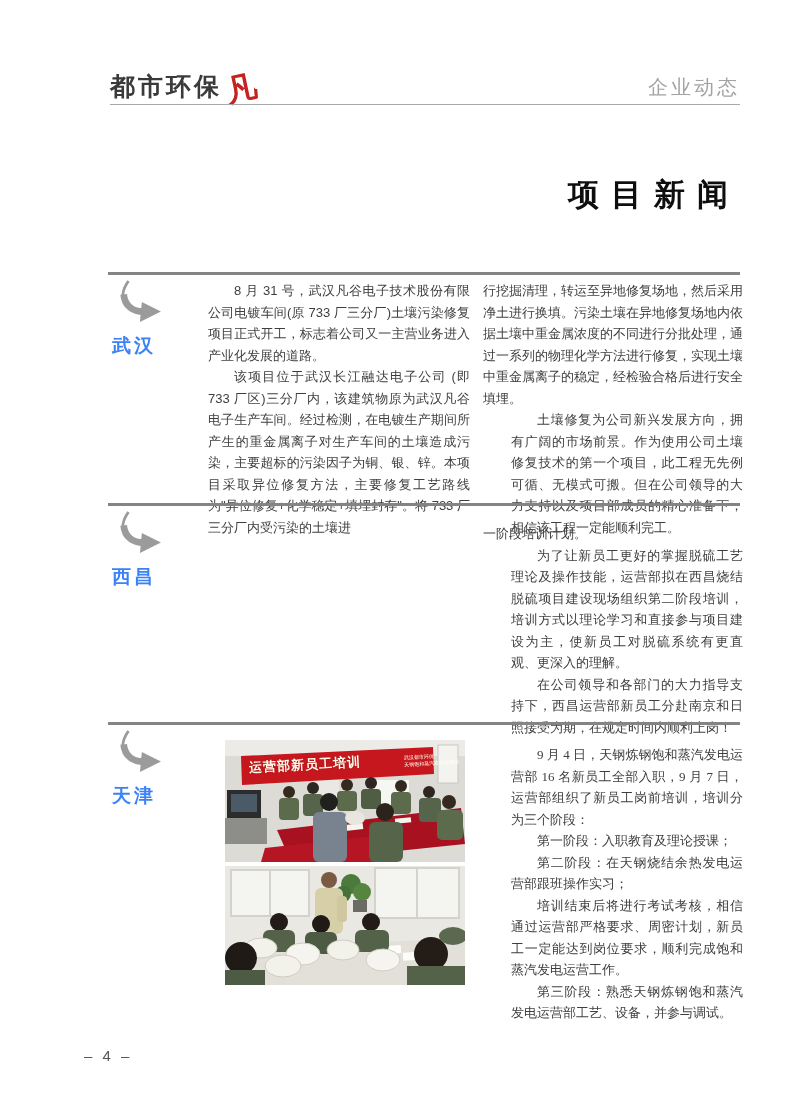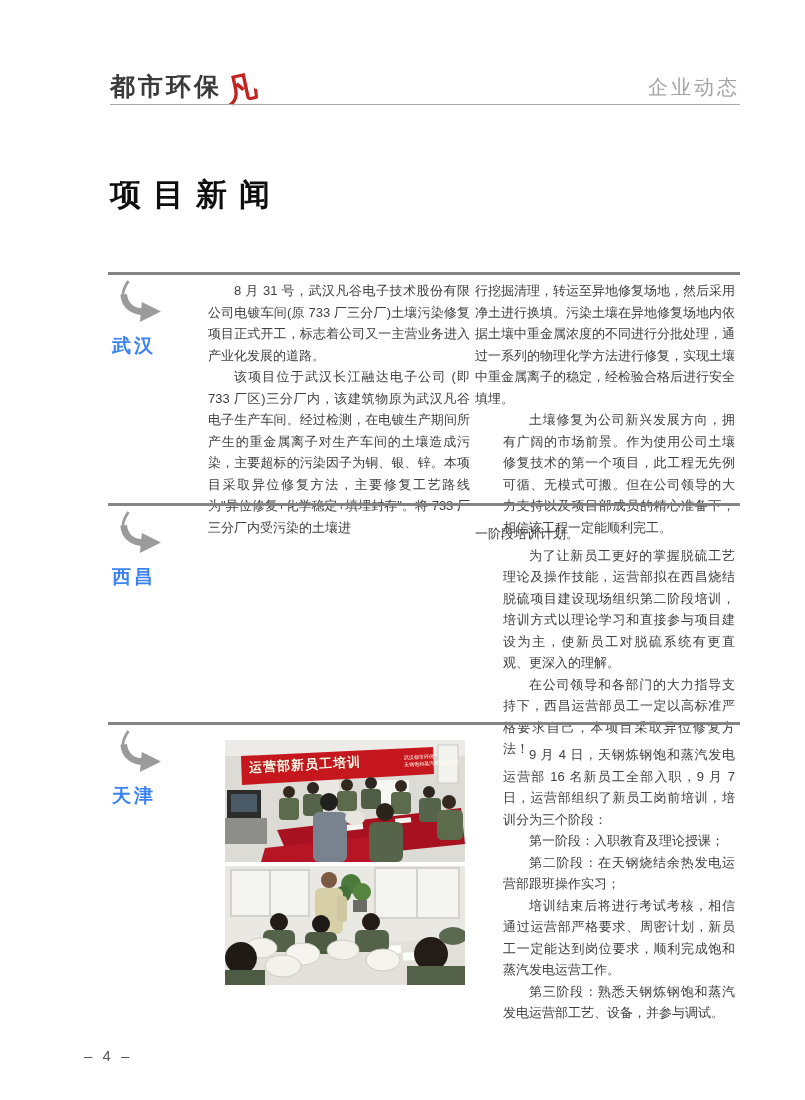--- a/index.html
+++ b/index.html
@@ -10,37 +10,37 @@
   .brand{position:absolute;left:110px;top:68px;font-size:25px;font-weight:bold;
          color:#3a3a3a;letter-spacing:3px;white-space:nowrap;}
   .brand-mark{display:inline-block;font-family:"Liberation Serif",serif;
          color:#c5231f;font-size:31px;font-weight:bold;transform:rotate(-12deg);
          margin-left:4px;vertical-align:-4px;}
   .header-right{position:absolute;right:65px;top:74px;font-size:20px;color:#a3a3a3;
          letter-spacing:3px;margin-left:16px;}
   .header-rule{position:absolute;left:110px;top:104px;width:630px;height:1px;background:#a9a9a9;}
 
   
-  .page-title{position:absolute;left:110px;top:174px;width:630px;text-align:left;
+  .page-title{position:absolute;left:110px;top:174px;width:630px;text-align:right;
          font-family:"Liberation Serif","DejaVu Serif",serif;font-weight:bold;
          font-size:31px;color:#0e0e0e;letter-spacing:12px;}
 
   
   .section{position:absolute;left:110px;width:630px;}
   .sec1{top:272px;height:228px;}
   .sec2{top:503px;height:216px;}
   .sec3{top:722px;height:268px;}
   .section-rule{position:absolute;left:-2px;top:0;width:632px;height:3px;background:#848484;}
   .gutter{position:absolute;left:0;top:8px;width:66px;}
   .swoosh{display:block;margin-left:4px;}
   .city{margin-top:9px;margin-left:2px;font-size:19px;font-weight:bold;color:#3b82f6;
         letter-spacing:3px;font-family:"Liberation Sans",sans-serif;}
   .col{position:absolute;}
   .col-left{left:70px;width:290px;}
-  .col-right{left:365px;width:260px;}
+  .col-right{left:373px;width:260px;font-family:Liberation Serif, serif;}
   .t8{top:8px;}.t20{top:20px;}.t22{top:22px;}
   .col p{margin:0;font-size:13px;line-height:21.5px;color:#3e3e3e;
          text-align:justify;}
   .col p.indent{text-indent:2em;margin-left:28px;}
 
   
   .photos{position:absolute;left:115px;top:18px;width:240px;}
   .photo{position:relative;width:240px;overflow:hidden;background:#e3e2de;}
   .photo1{height:122px;margin-bottom:4px;}
   .photo2{height:119px;}
@@ -91,21 +91,21 @@
       <svg class="swoosh" width="48" height="44" viewBox="0 0 50 46">
         <path d="M15 1 C 8 11, 7 21, 14 28" stroke="#9b9b9b" stroke-width="3" fill="none"></path>
         <path d="M10 15 C 11 27, 20 34, 33 33" stroke="#9b9b9b" stroke-width="7" fill="none"></path>
         <path d="M29 23 L 49 33 L 27 44 Z" fill="#9b9b9b"></path>
       </svg>
       <div class="city">西昌</div>
     </div>
     <div class="col col-right t20">
       <p>一阶段培训计划。</p>
       <p class="indent">为了让新员工更好的掌握脱硫工艺理论及操作技能，运营部拟在西昌烧结脱硫项目建设现场组织第二阶段培训，培训方式以理论学习和直接参与项目建设为主，使新员工对脱硫系统有更直观、更深入的理解。</p>
-      <p class="indent">在公司领导和各部门的大力指导支持下，西昌运营部员工一定以高标准严格要求自己，本项目采取异位修复方法！</p>
+      <p class="indent">在公司领导和各部门的大力指导支持下，西昌运营部新员工分赴南京和日照接受为期，在规定时间内顺利上岗！</p>
     </div>
   </div>
 
   <div class="section sec3">
     <div class="section-rule"></div>
     <div class="gutter">
       <svg class="swoosh" width="48" height="44" viewBox="0 0 50 46">
         <path d="M15 1 C 8 11, 7 21, 14 28" stroke="#9b9b9b" stroke-width="3" fill="none"></path>
         <path d="M10 15 C 11 27, 20 34, 33 33" stroke="#9b9b9b" stroke-width="7" fill="none"></path>
         <path d="M29 23 L 49 33 L 27 44 Z" fill="#9b9b9b"></path>

